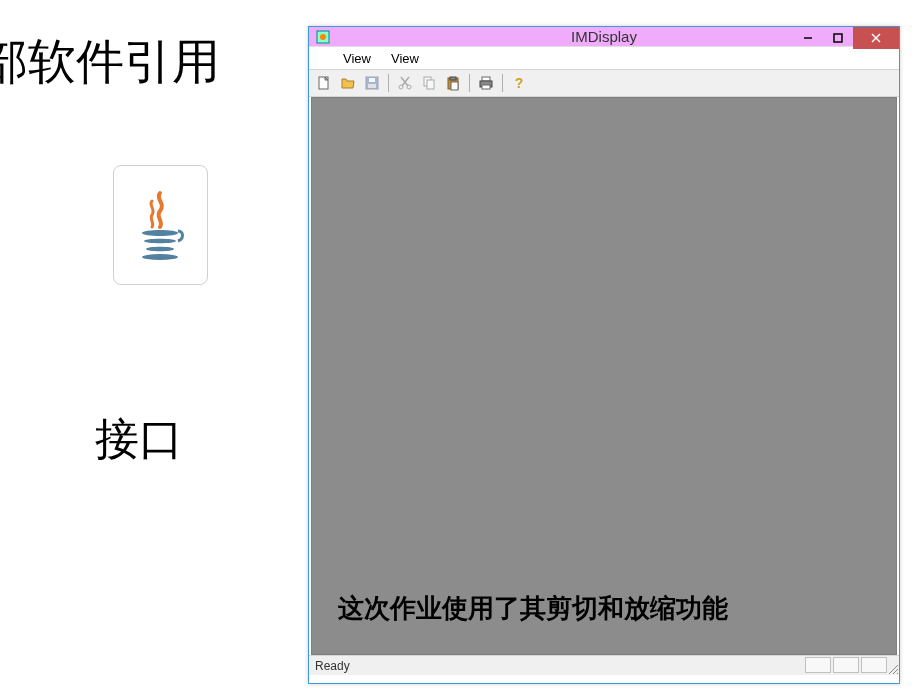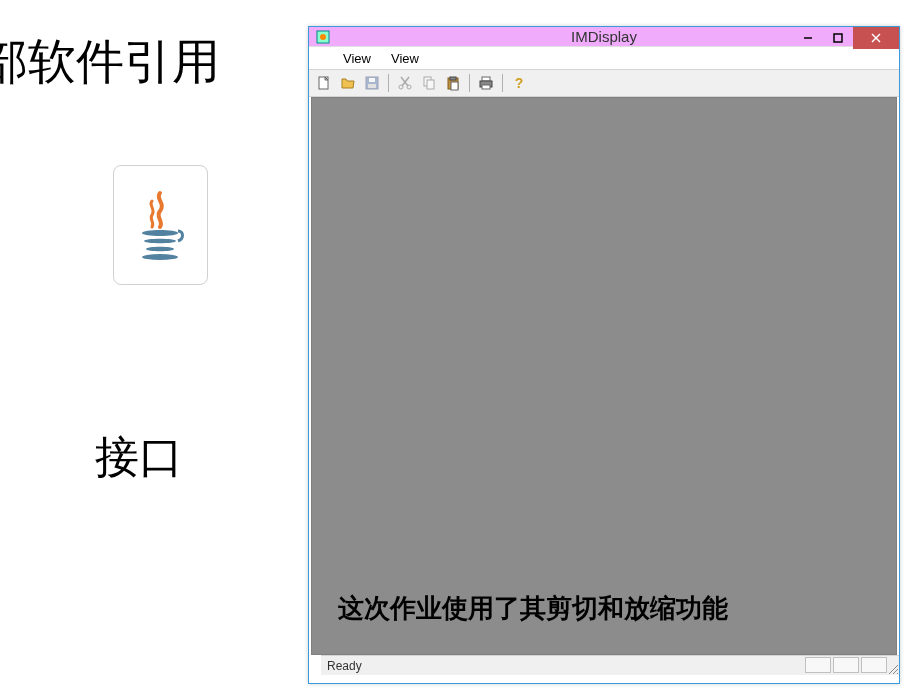--- a/index.html
+++ b/index.html
@@ -48,21 +48,21 @@
     
     .jar-label {
       font-size: 24px;
       color: #333;
       line-height: 1.4;
       font-family: Arial, sans-serif;
     }
     
     .interface-label {
       position: absolute;
-      top: 428px;
+      top: 410px;
       left: 95px;
       font-size: 44px;
       font-family: "SimSun", serif;
       color: #000;
     }
     
     
     .app-window {
       position: absolute;
       top: 26px;
@@ -182,21 +182,20 @@
       height: 20px;
       background: #f0f0f0;
       border-top: 1px solid #d4d4d4;
       display: flex;
       align-items: center;
       padding-left: 6px;
       font-size: 12px;
       font-family: "Segoe UI", Arial, sans-serif;
       color: #333;
       position: relative;
-      margin-left: 12px;
     }
     .status-panes {
       position: absolute;
       right: 12px;
       top: 1px;
       display: flex;
       gap: 2px;
     }
     .status-pane {
       width: 26px;

